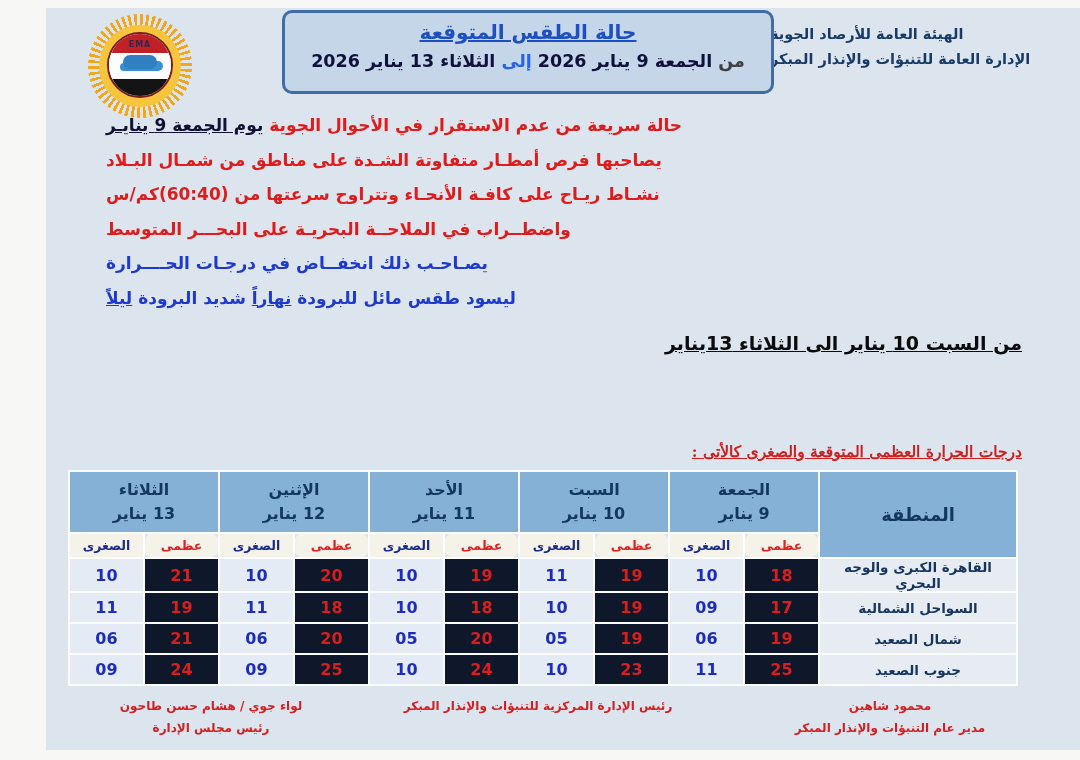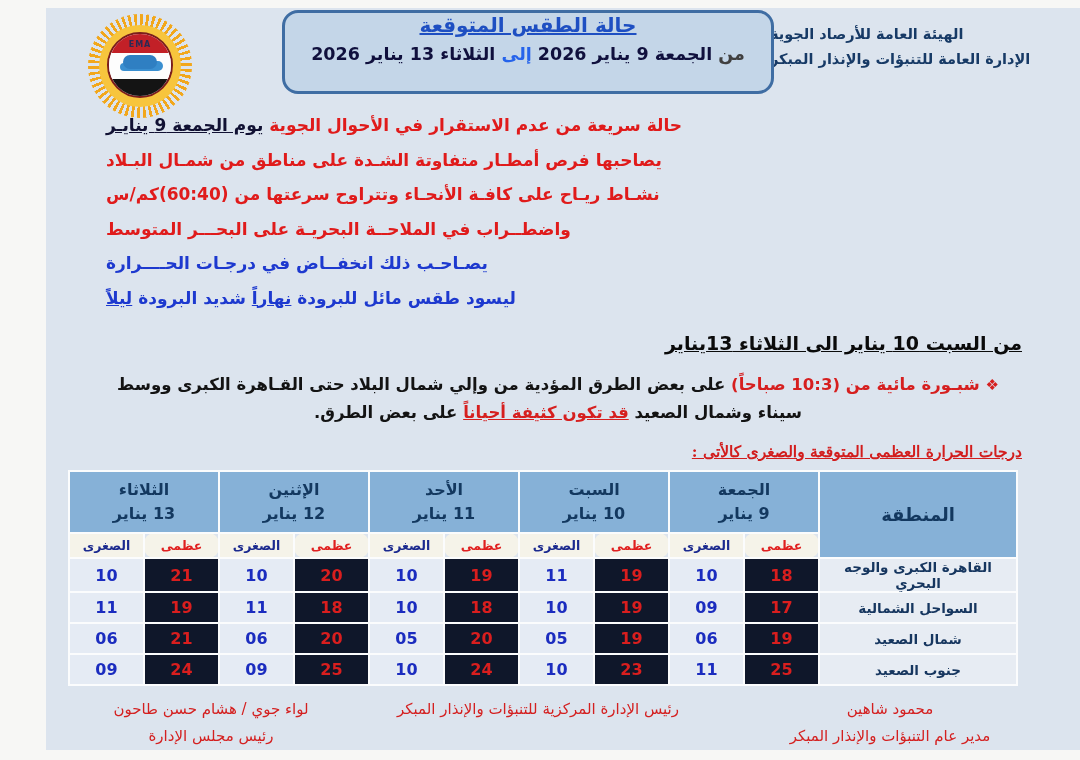--- a/index.html
+++ b/index.html
@@ -5,22 +5,22 @@
   * { margin:0; padding:0; box-sizing:border-box; }
   html,body { width:1080px; height:760px; overflow:hidden; background:#f7f7f5;
               font-family:"DejaVu Sans", sans-serif; }
   .doc { position:absolute; left:46px; top:8px; width:1034px; height:742px;
          background:#dce4ee; }
 
   
   .org-box { position:absolute; top:14px; right:10px; width:300px; text-align:left;
              color:#173a66; font-size:14.5px; font-weight:bold; line-height:1.7; }
   .title-box { position:absolute; left:236px; top:2px; width:492px; height:84px;
-               background:#c4d6e8; border:3px solid #3f6da3; border-radius:16px;
-               text-align:center; }
+               background:#c4d6e8; border:3px solid #3f6da3; border-radius:10px;
+               text-align:center; padding-top:7px; }
   .main-title { color:#1e4fc2; font-size:20px; font-weight:bold;
                 text-decoration:underline; }
   .date-line { margin-top:7px; font-size:17.5px; font-weight:bold; color:#10103d; direction:rtl; }
   .date-line .red { color:#404040; }
   .date-line .blue { color:#2563eb; }
   .date-line .navy { color:#10103d; }
 
   
   .logo { position:absolute; left:42px; top:6px; width:104px; height:104px; }
   .sun { position:absolute; inset:0; border-radius:50%;
@@ -70,21 +70,21 @@
            height:62px; line-height:24px; }
   .max-h { background:#f5f3e9; color:#e01f1f; font-size:12.5px; font-weight:bold; height:25px;border-radius:10px; }
   .min-h { background:#f5f3e9; color:#1b2a8f; font-size:12.5px; font-weight:bold; }
   .region-c { background:#e7ecf3; color:#16365f; font-size:13.5px; font-weight:bold; height:31px; }
   .max-c { background:#0f172a; color:#d91e1e; font-size:16px; font-weight:bold; }
   .min-c { background:#e5ebf4; color:#1b2cbf; font-size:16px; font-weight:bold; }
 
   
   .sigs { position:absolute; left:0; right:0; top:688px; direction:rtl;
           display:flex; justify-content:space-between; padding:0 40px; }
-  .sig { text-align:center; color:#d42020; font-size:15px; font-weight:normal;
+  .sig { text-align:center; color:#d42020; font-size:12px; font-weight:bold;
          line-height:1.8; }
   .sig.s0 { width:300px; } .sig.s1 { width:400px; } .sig.s2 { width:250px; }
 </style>
 </head>
 <body>
 
 <div class="doc">
 
   <div class="org-box">
     <div>الهيئة العامة للأرصاد الجوية</div>
@@ -125,27 +125,20 @@
     <div class="blue">
       <span>ليسود طقس مائل للبرودة</span>
       <span class="u">نهاراً</span>
       <span>شديد البرودة</span>
       <span class="u">ليلاً</span>
     </div>
   </div>
 
   <div class="sec-heading">من السبت 10 يناير الى الثلاثاء 13يناير</div>
 
-  <div class="fog-para">
-    <span class="mark">❖</span>
-    <span class="red">شبـورة مائية من (10:3 صباحاً)</span>
-    <span>على بعض الطرق المؤدية من وإلي شمال البلاد حتى القـاهرة الكبرى ووسط سيناء وشمال الصعيد</span>
-    <span class="red-u">قد تكون كثيفة أحياناً</span>
-    <span>على بعض الطرق.</span>
-  </div>
 
   <div class="tbl-caption">درجات الحرارة العظمى المتوقعة والصغرى كالأتى :</div>
   <div class="tbl-wrap" id="tbl-wrap">
       <table dir="rtl">
         <thead>
           <tr>
             <th class="region-h" rowspan="2">المنطقة</th>
             <th class="day-h" colspan="2">
               <div>الجمعة</div>
               <div>9 يناير</div>

